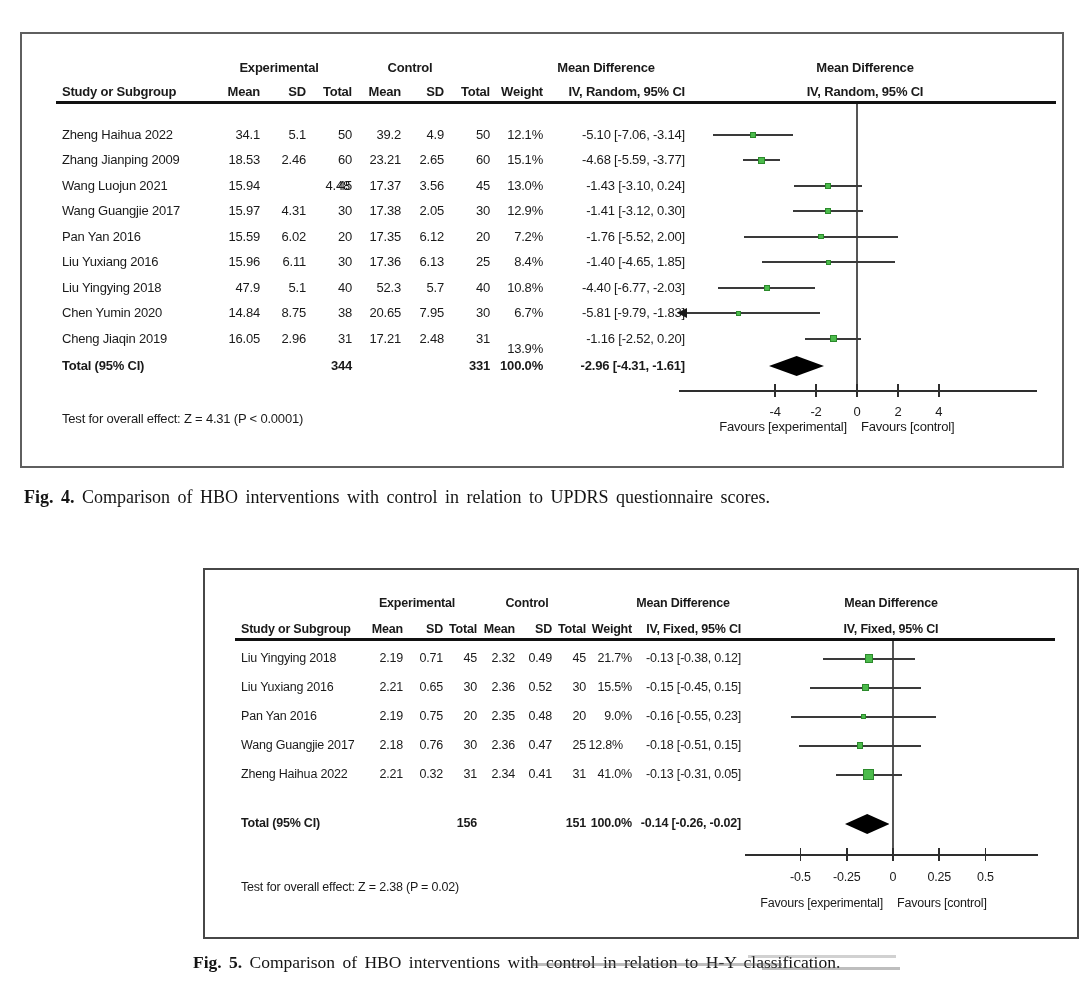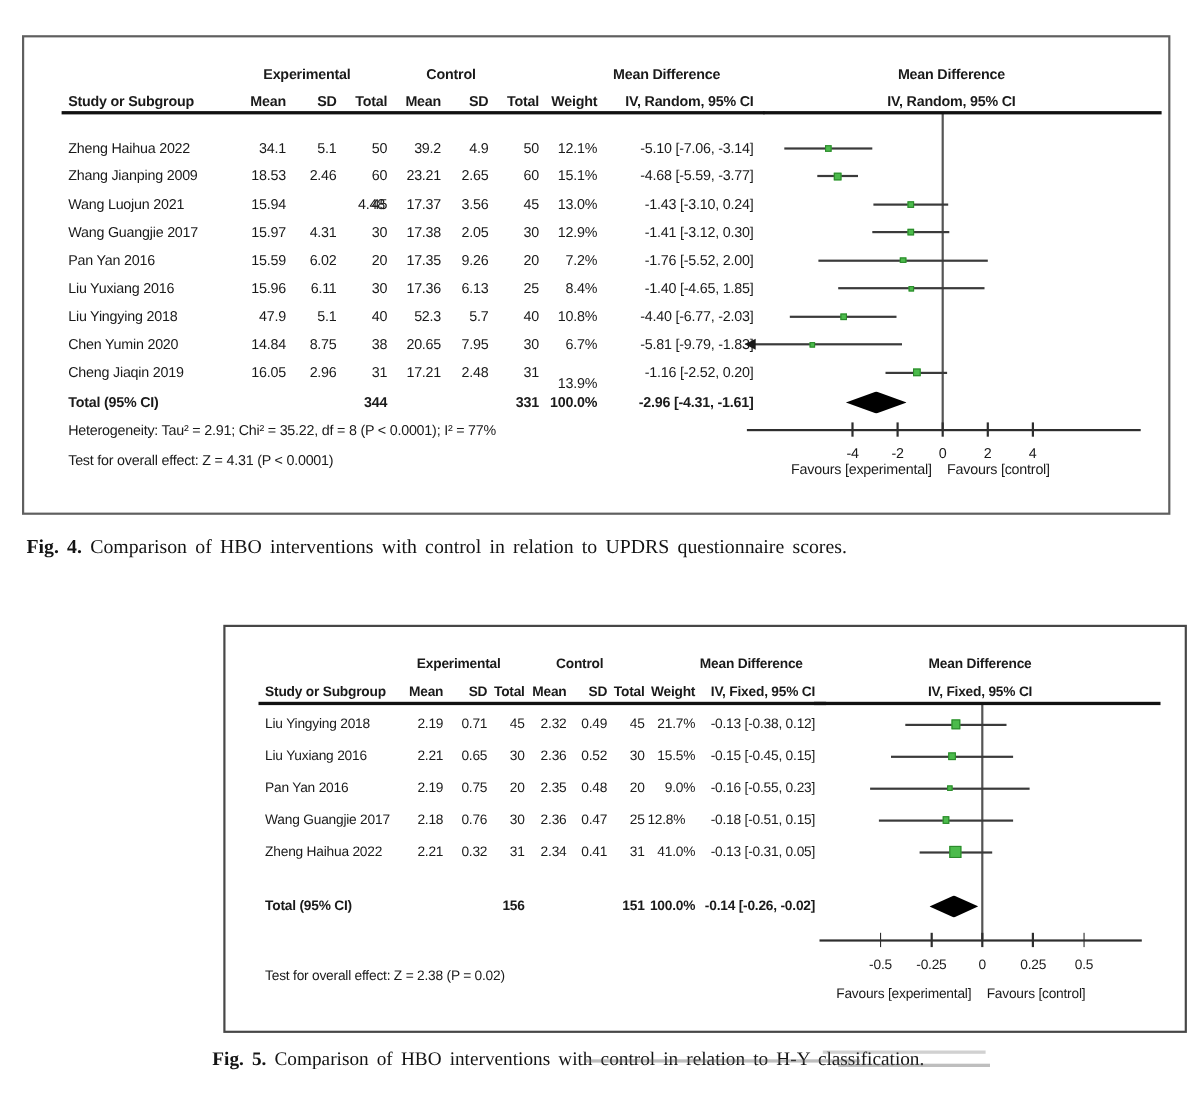--- a/index.html
+++ b/index.html
@@ -84,21 +84,21 @@
       <div class="fp rt" style="left: 398px; top: 169.25px; width: 70px;">30</div>
       <div class="fp rt" style="left: 451px; top: 169.25px; width: 70px;">12.9%</div>
       <div class="fp rt" style="left: 503px; top: 169.25px; width: 160px;">-1.41 [-3.12, 0.30]</div>
       <div class="fp " style="left: 771.151px; top: 176.25px; width: 69.9634px; height: 2px; background: rgb(58, 58, 58);"></div>
       <div class="fp " style="left: 802.964px; top: 174.081px; width: 6.338px; height: 6.338px; background: rgb(76, 187, 76); border: 1px solid rgb(44, 138, 44); box-sizing: border-box;"></div>
       <div class="fp " style="left: 40px; top: 194.75px;">Pan Yan 2016</div>
       <div class="fp rt" style="left: 168px; top: 194.75px; width: 70px;">15.59</div>
       <div class="fp rt" style="left: 214px; top: 194.75px; width: 70px;">6.02</div>
       <div class="fp rt" style="left: 260px; top: 194.75px; width: 70px;">20</div>
       <div class="fp rt" style="left: 309px; top: 194.75px; width: 70px;">17.35</div>
-      <div class="fp rt" style="left: 352px; top: 194.75px; width: 70px;">9.26</div>
+      <div class="fp rt" style="left: 352px; top: 194.75px; width: 70px;">6.12</div>
       <div class="fp rt" style="left: 398px; top: 194.75px; width: 70px;">20</div>
       <div class="fp rt" style="left: 451px; top: 194.75px; width: 70px;">7.2%</div>
       <div class="fp rt" style="left: 503px; top: 194.75px; width: 160px;">-1.76 [-5.52, 2.00]</div>
       <div class="fp " style="left: 722.054px; top: 201.75px; width: 153.838px; height: 2px; background: rgb(58, 58, 58);"></div>
       <div class="fp " style="left: 796.431px; top: 200.208px; width: 5.084px; height: 5.084px; background: rgb(76, 187, 76); border: 1px solid rgb(44, 138, 44); box-sizing: border-box;"></div>
       <div class="fp " style="left: 40px; top: 220.25px;">Liu Yuxiang 2016</div>
       <div class="fp rt" style="left: 168px; top: 220.25px; width: 70px;">15.96</div>
       <div class="fp rt" style="left: 214px; top: 220.25px; width: 70px;">6.11</div>
       <div class="fp rt" style="left: 260px; top: 220.25px; width: 70px;">30</div>
       <div class="fp rt" style="left: 309px; top: 220.25px; width: 70px;">17.36</div>
@@ -143,21 +143,20 @@
       <div class="fp " style="left: 783.425px; top: 303.75px; width: 55.6434px; height: 2px; background: rgb(58, 58, 58);"></div>
       <div class="fp " style="left: 807.968px; top: 301.471px; width: 6.558px; height: 6.558px; background: rgb(76, 187, 76); border: 1px solid rgb(44, 138, 44); box-sizing: border-box;"></div>
       <div class="fp fp-b" style="left: 40px; top: 324px;">Total (95% CI)</div>
       <div class="fp fp-b rt" style="left: 260px; top: 324px; width: 70px;">344</div>
       <div class="fp fp-b rt" style="left: 398px; top: 324px; width: 70px;">331</div>
       <div class="fp fp-b rt" style="left: 451px; top: 324px; width: 70px;">100.0%</div>
       <div class="fp fp-b rt" style="left: 493px; top: 324px; width: 170px;">-2.96 [-4.31, -1.61]</div>
       <svg width="55.23428571428576" height="20" viewBox="0 0 55.23428571428576 20" style="position: absolute; left: 746.807px; top: 322px;">
         <polygon points="0,10 27.61714285714288,0 55.23428571428576,10 27.61714285714288,20" fill="#000"></polygon>
       </svg>
-      <div class="fp " style="left: 40px; top: 349px;">Heterogeneity: Tau² = 2.91; Chi² = 35.22, df = 8 (P &lt; 0.0001); I² = 77%</div>
       <div class="fp " style="left: 40px; top: 377px;">Test for overall effect: Z = 4.31 (P &lt; 0.0001)</div>
       <div class="fp " style="left: 657px; top: 356px; width: 358px; height: 2px; background: rgb(46, 46, 46);"></div>
       <div class="fp " style="left: 752.249px; top: 350px; width: 1.8px; height: 13px; background: rgb(46, 46, 46);"></div>
       <div class="fp ctr" style="left: 753.149px; top: 370px;">-4</div>
       <div class="fp " style="left: 793.163px; top: 350px; width: 1.8px; height: 13px; background: rgb(46, 46, 46);"></div>
       <div class="fp ctr" style="left: 794.063px; top: 370px;">-2</div>
       <div class="fp " style="left: 834.077px; top: 350px; width: 1.8px; height: 13px; background: rgb(46, 46, 46);"></div>
       <div class="fp ctr" style="left: 834.977px; top: 370px;">0</div>
       <div class="fp " style="left: 874.991px; top: 350px; width: 1.8px; height: 13px; background: rgb(46, 46, 46);"></div>
       <div class="fp ctr" style="left: 875.891px; top: 370px;">2</div>

